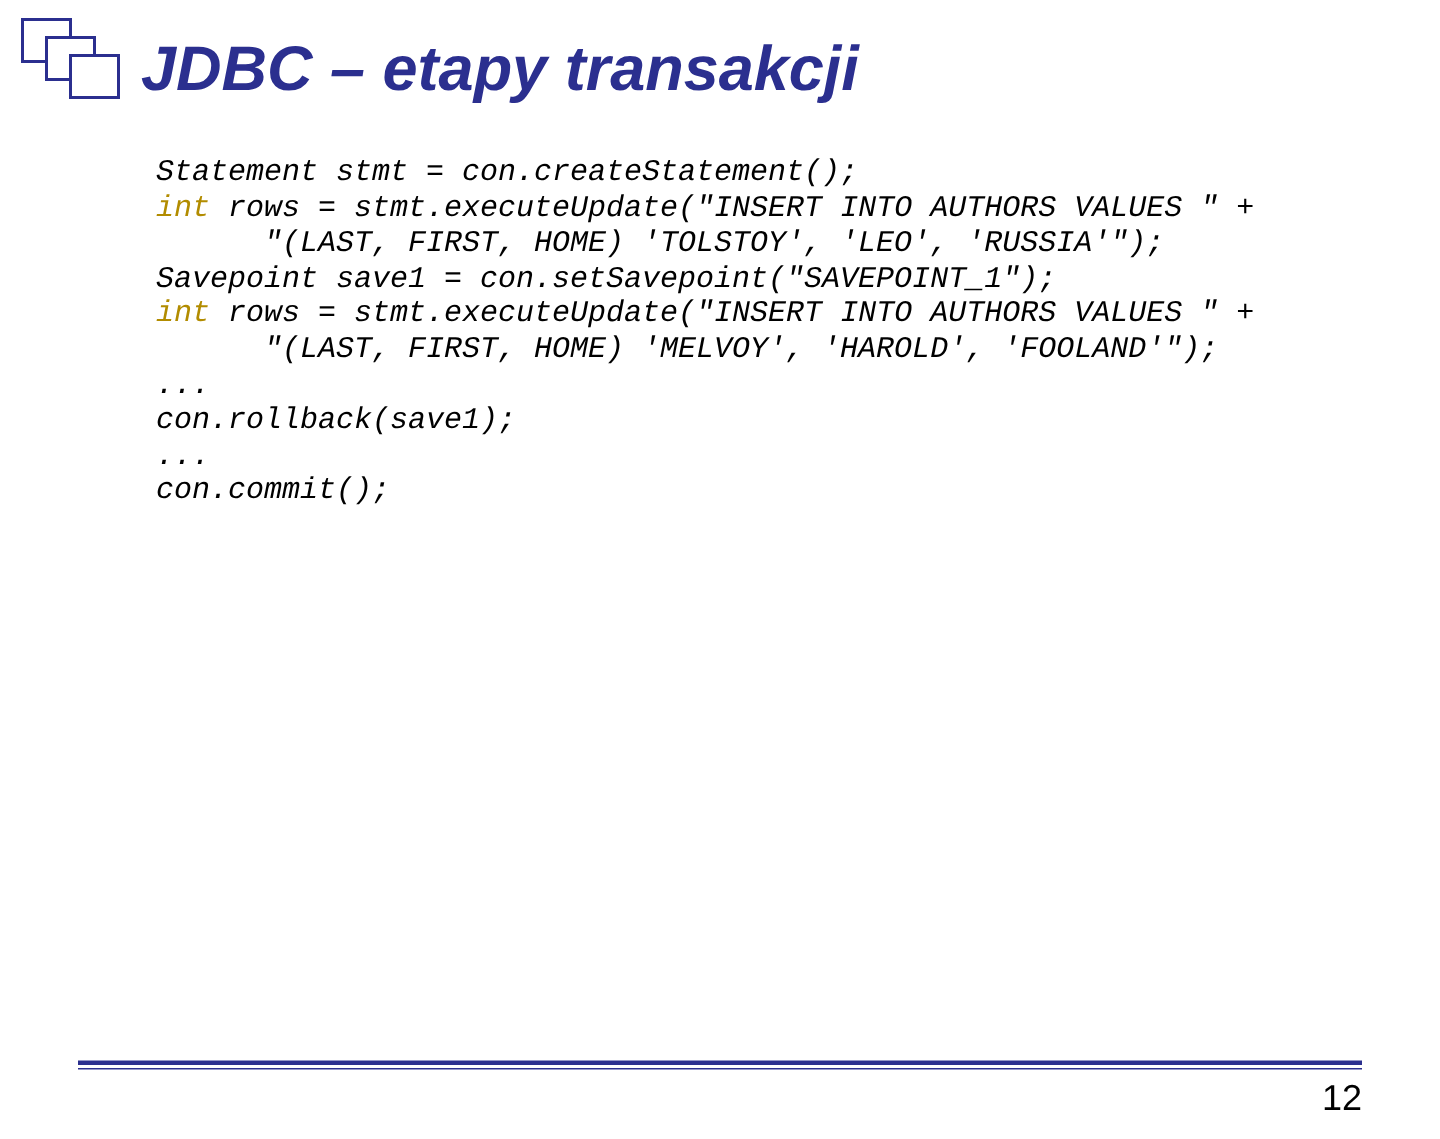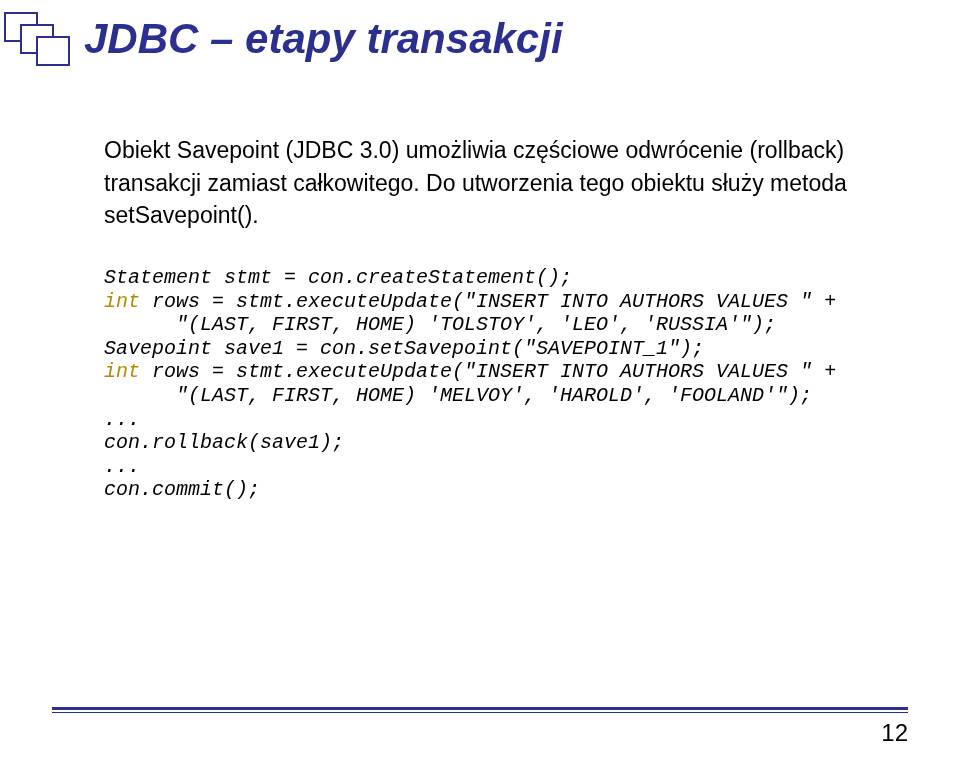--- a/index.html
+++ b/index.html
@@ -12,22 +12,23 @@
     overflow: hidden;
   }
   .slide {
     width: 100%;
     height: 100%;
     position: relative;
     padding: 8px 0 0 0;
   }
   .header-row {
     display: flex;
-    align-items: center;
+    align-items: flex-end;
     gap: 14px;
+    padding-left: 10px;
   }
   .logo {
     width: 70px;
     height: 62px;
     position: relative;
     flex: 0 0 auto;
   }
   .logo .sq {
     position: absolute;
     border: 2.5px solid #2b2f8f;
@@ -91,21 +92,20 @@
 
   <div class="header-row">
     <div class="logo">
       <div class="sq a"></div>
       <div class="sq b"></div>
       <div class="sq c"></div>
     </div>
     <div class="title">JDBC – etapy transakcji</div>
   </div>
 
-  <div class="body-text">Obiekt Savepoint (JDBC 3.0) umożliwia częściowe odwrócenie (rollback) transakcji zamiast całkowitego. Do utworzenia tego obiektu służy metoda setSavepoint().</div>
 
   <div class="code-block"><span>Statement stmt = con.createStatement();</span>
 <span class="kw">int</span><span> rows = stmt.executeUpdate("INSERT INTO AUTHORS VALUES " +</span>
 <span>      "(LAST, FIRST, HOME) 'TOLSTOY', 'LEO', 'RUSSIA'");</span>
 <span>Savepoint save1 = con.setSavepoint("SAVEPOINT_1");</span>
 <span class="kw">int</span><span> rows = stmt.executeUpdate("INSERT INTO AUTHORS VALUES " +</span>
 <span>      "(LAST, FIRST, HOME) 'MELVOY', 'HAROLD', 'FOOLAND'");</span>
 <span>...</span>
 <span>con.rollback(save1);</span>
 <span>...</span>

